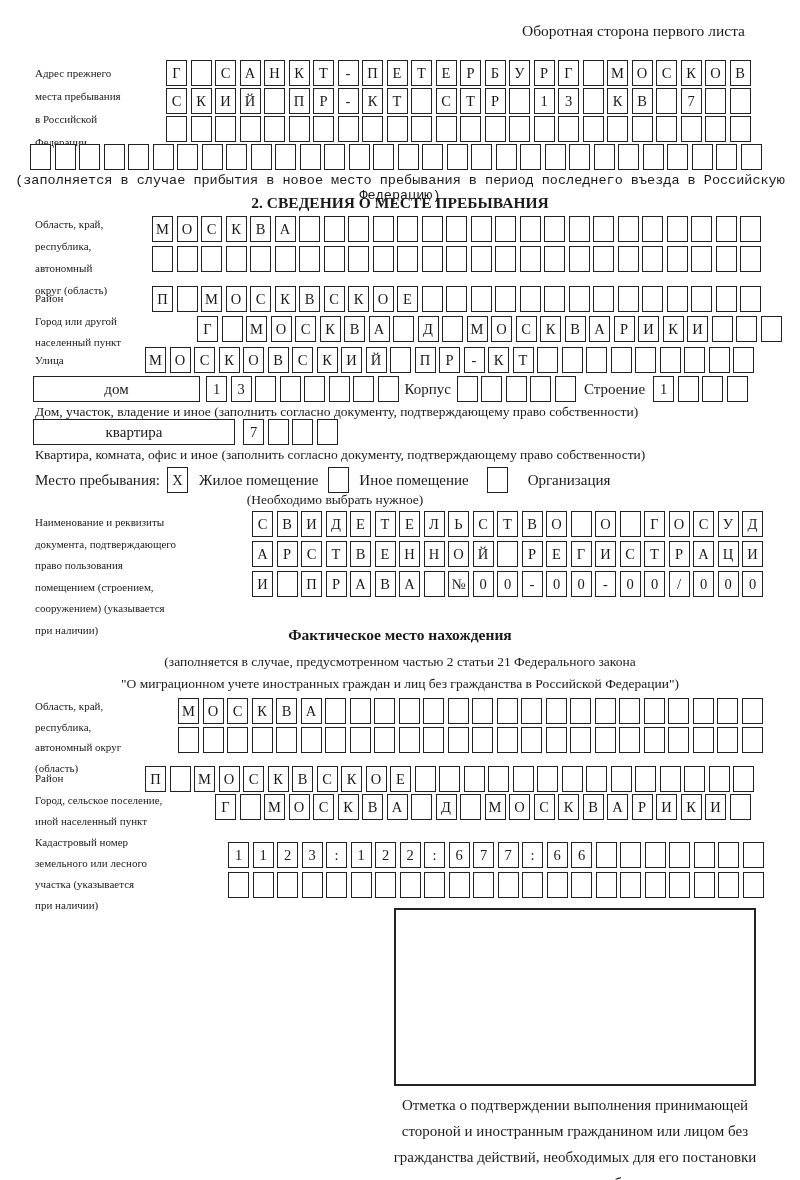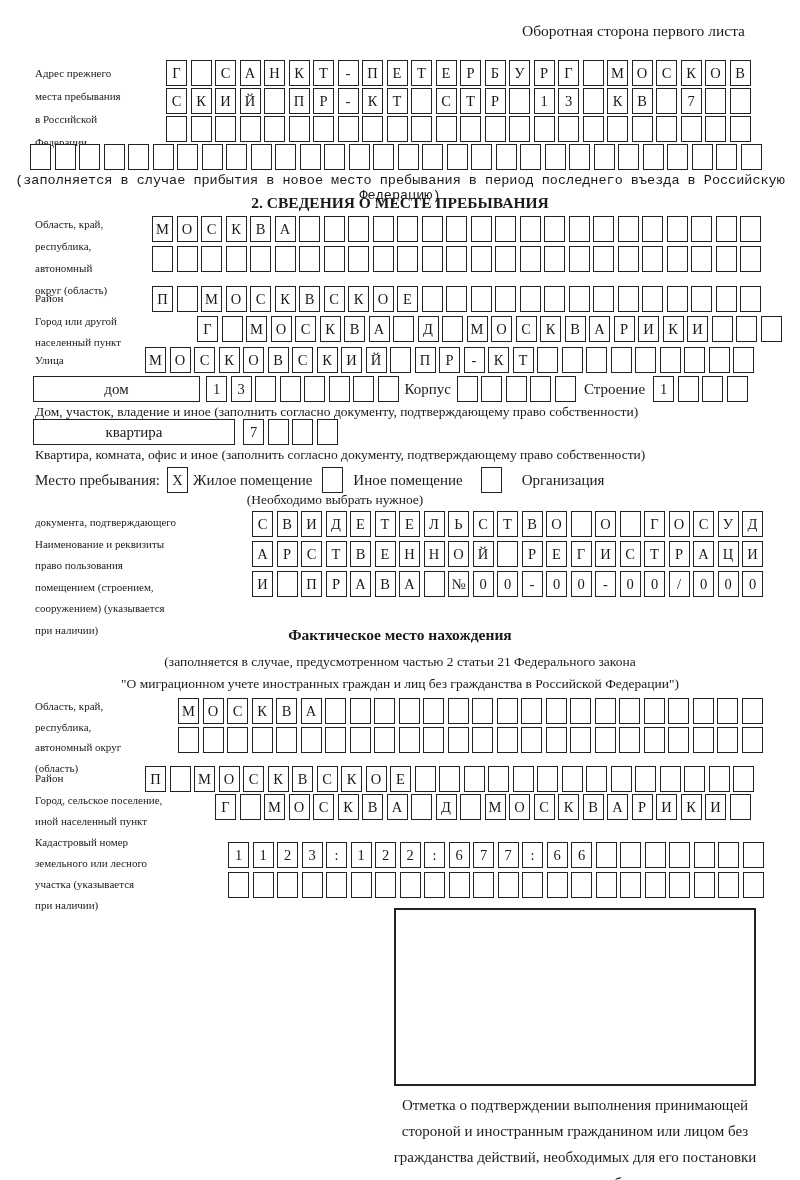--- a/index.html
+++ b/index.html
@@ -344,35 +344,35 @@
         <span class="box"></span>
       </span>
   </div>
   <div class="abs cap" style="left:35px; top:447px;">Квартира, комната, офис и иное (заполнить согласно документу, подтверждающему право собственности)</div>
 
   <div class="abs row-flex" style="left:35px; top:467px;">
     <span class="inlinetext">Место пребывания:</span>
     <span class="grid" style="margin-left:7px;">
         <span class="box">X</span>
       </span>
-    <span class="inlinetext" style="margin-left:5px;text-align:right;">Жилое помещение</span>
+    <span class="inlinetext" style="margin-left:11px;text-align:right;">Жилое помещение</span>
     <span class="grid" style="margin-left:10px;">
         <span class="box"></span>
       </span>
     <span class="inlinetext" style="margin-left:10px;">Иное помещение</span>
     <span class="grid" style="margin-left:18px;">
         <span class="box"></span>
       </span>
     <span class="inlinetext" style="margin-left:20px;">Организация</span>
   </div>
   <div class="abs cap center" style="left:180px; top:492px; width:310px;">(Необходимо выбрать нужное)</div>
 
   <div class="abs lbl" style="left:35px; top:512px;">
+      <div>Наименование и реквизиты</div>
       <div>документа, подтверждающего</div>
-      <div>Наименование и реквизиты</div>
       <div>право пользования</div>
       <div>помещением (строением,</div>
       <div>сооружением) (указывается</div>
       <div>при наличии)</div>
     </div>
   <div class="abs grid" style="left:252px; top:511px;">
       <span class="box">С</span>
       <span class="box">В</span>
       <span class="box">И</span>
       <span class="box">Д</span>

